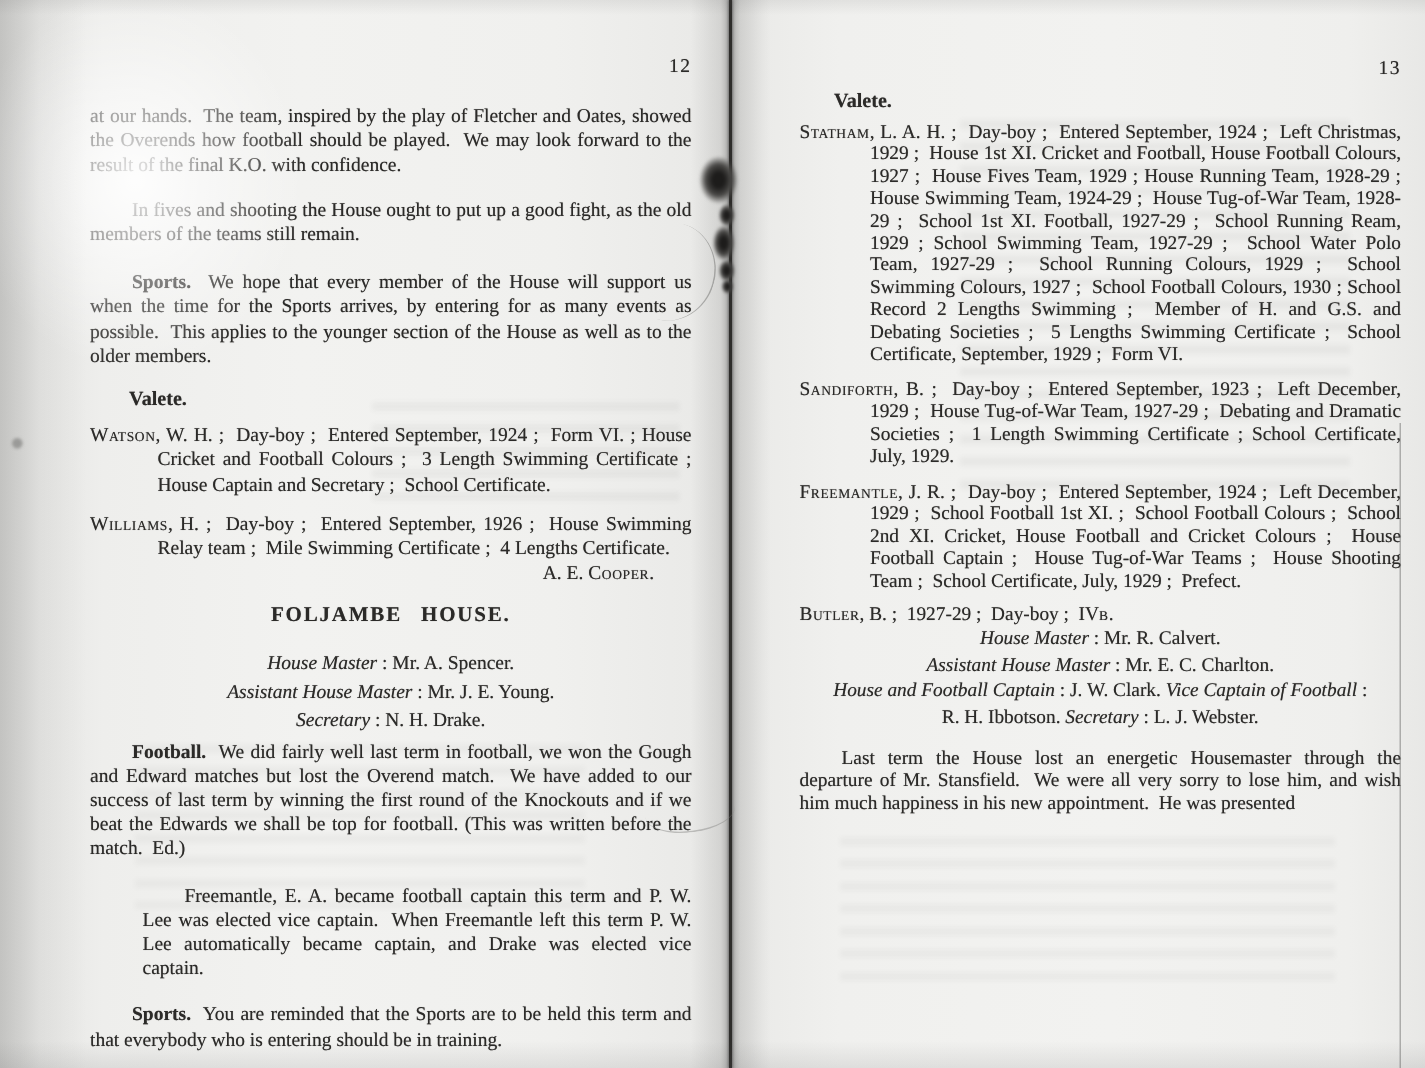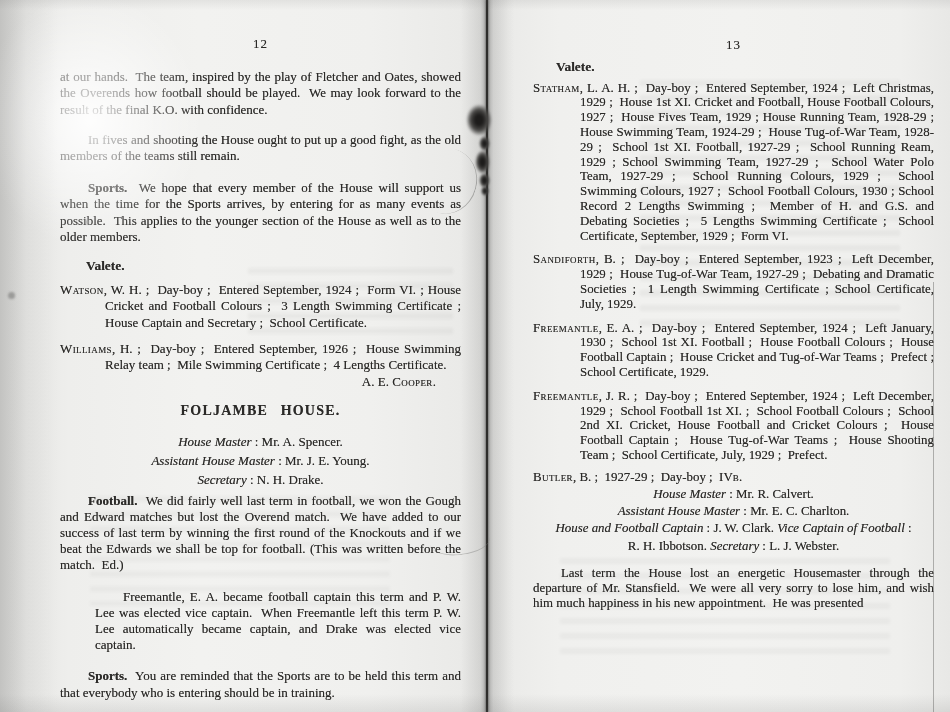--- a/index.html
+++ b/index.html
@@ -57,21 +57,21 @@
 
   
   .page { position:absolute; top:0; box-sizing:border-box; }
   .page-left  { left:0;     width:487px; height:712px; padding:36px 26px 0 60px;
                 font-size:13px;   line-height:16.2px; }
   .page-right { left:489px; width:461px; height:712px; padding:38px 16px 0 44px;
                 font-size:12.9px; line-height:14.8px; }
 
   p { margin:0; }
   .txt { text-align:justify; white-space:pre-wrap; }
-  .pagenum { text-align:center; font-size:13px; letter-spacing:1px; }
+  .pagenum { text-align:right; font-size:13px; letter-spacing:1px; }
   .page-left  .pagenum { margin-bottom:17px; }
   .page-right .pagenum { margin-bottom:7px; }
   .vheading { font-weight:bold; font-size:13.4px; margin:0 0 8px 26px; }
   .page-right .vheading { margin-left:23px; margin-bottom:6px; }
   .entry { padding-left:45px; text-indent:-45px; margin-bottom:10px; }
   .page-right .entry { padding-left:47px; text-indent:-47px; margin-bottom:9px; }
   .sig { text-align:right; padding-right:25px; margin:1px 0 11px; }
   .page-right .sig { padding-right:30px; margin:3px 0 9px; }
   .house-title { text-align:center; font-weight:bold; font-size:14px;
     letter-spacing:1.2px; word-spacing:8px; margin:13px 0 12px; }
@@ -109,21 +109,20 @@
     <p class="txt para ind" style="margin-bottom:15px;margin-left:35px;"><span>Freemantle, E. A. became football captain this term and P. W. Lee was elected vice captain.  When Freemantle left this term P. W. Lee automatically became captain, and Drake was elected vice captain.</span></p>
     <p class="txt para ind"><span style="font-weight: bold;">Sports.</span><span>  You are reminded that the Sports are to be held this term and that everybody who is entering should be in training.</span></p>
   </div>
 
   <div class="page page-right">
     <div class="pagenum">13</div>
 
     <p class="vheading">Valete.</p>
     <p class="txt entry"><span class="sc">Statham</span><span>, L. A. H. ;  Day-boy ;  Entered September, 1924 ;  Left Christmas, 1929 ;  House 1st XI. Cricket and Football, House Football Colours, 1927 ;  House Fives Team, 1929 ; House Running Team, 1928-29 ;  House Swimming Team, 1924-29 ;  House Tug-of-War Team, 1928-29 ;  School 1st XI. Football, 1927-29 ;  School Running Ream, 1929 ; School Swimming Team, 1927-29 ;  School Water Polo Team, 1927-29 ;  School Running Colours, 1929 ;  School Swimming Colours, 1927 ;  School Football Colours, 1930 ; School Record 2 Lengths Swimming ;  Member of H. and G.S. and Debating Societies ;  5 Lengths Swimming Certificate ;  School Certificate, September, 1929 ;  Form VI.</span></p>
     <p class="txt entry"><span class="sc">Sandiforth</span><span>, B. ;  Day-boy ;  Entered September, 1923 ;  Left December, 1929 ;  House Tug-of-War Team, 1927-29 ;  Debating and Dramatic Societies ;  1 Length Swimming Certificate ; School Certificate, July, 1929.</span></p>
-    <p class="txt entry"><span class="sc">Freemantle</span><span>, E. A. ;  Day-boy ;  Entered September, 1924 ;  Left January, 1930 ;  School 1st XI. Football ;  House Football Colours ;  House Football Captain ;  House Cricket and Tug-of-War Teams ;  Prefect ;  School Certificate, 1929.</span></p>
     <p class="txt entry" style="margin-bottom:7px;"><span class="sc">Freemantle</span><span>, J. R. ;  Day-boy ;  Entered September, 1924 ;  Left December, 1929 ;  School Football 1st XI. ;  School Football Colours ;  School 2nd XI. Cricket, House Football and Cricket Colours ;  House Football Captain ;  House Tug-of-War Teams ;  House Shooting Team ;  School Certificate, July, 1929 ;  Prefect.</span></p>
     <p class="txt entry" style="margin-bottom:1px;"><span class="sc">Butler</span><span>, B. ;  1927-29 ;  Day-boy ;  IV</span><span class="sc">b</span><span>.</span></p>
 
     <div class="staff">
       <p><span style="font-style: italic;">House Master</span><span> :  Mr. R. Calvert.</span></p>
       <p><span style="font-style: italic;">Assistant House Master</span><span> :  Mr. E. C. Charlton.</span></p>
       <p><span style="font-style: italic;">House and Football Captain</span><span> :  J. W. Clark.   </span><span style="font-style: italic;">Vice Captain of Football</span><span> :</span></p>
       <p><span>R. H. Ibbotson.  </span><span style="font-style: italic;">Secretary</span><span> :  L. J. Webster.</span></p>
     </div>
     <p class="txt para ind"><span>Last term the House lost an energetic Housemaster through the departure of Mr. Stansfield.  We were all very sorry to lose him, and wish him much happiness in his new appointment.  He was presented</span></p>

